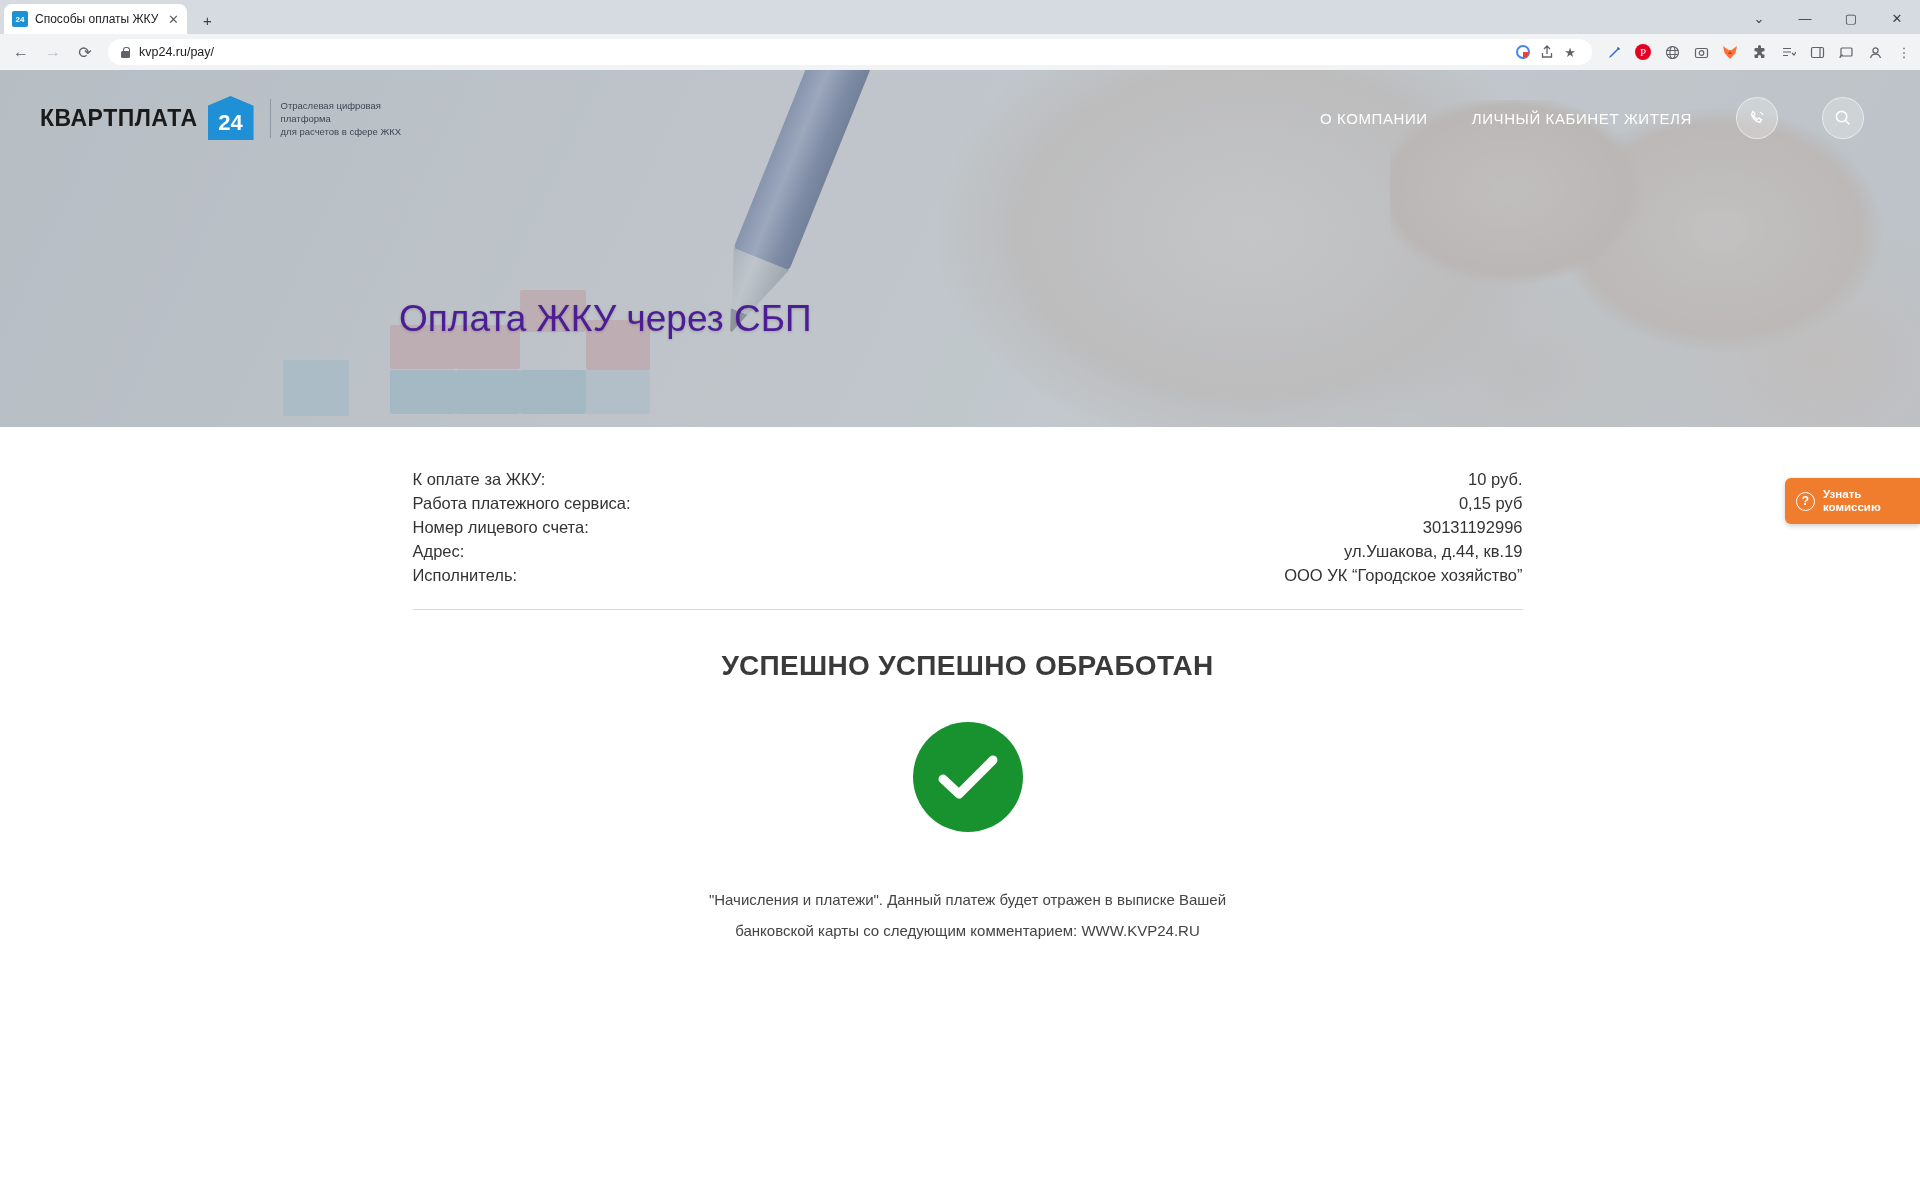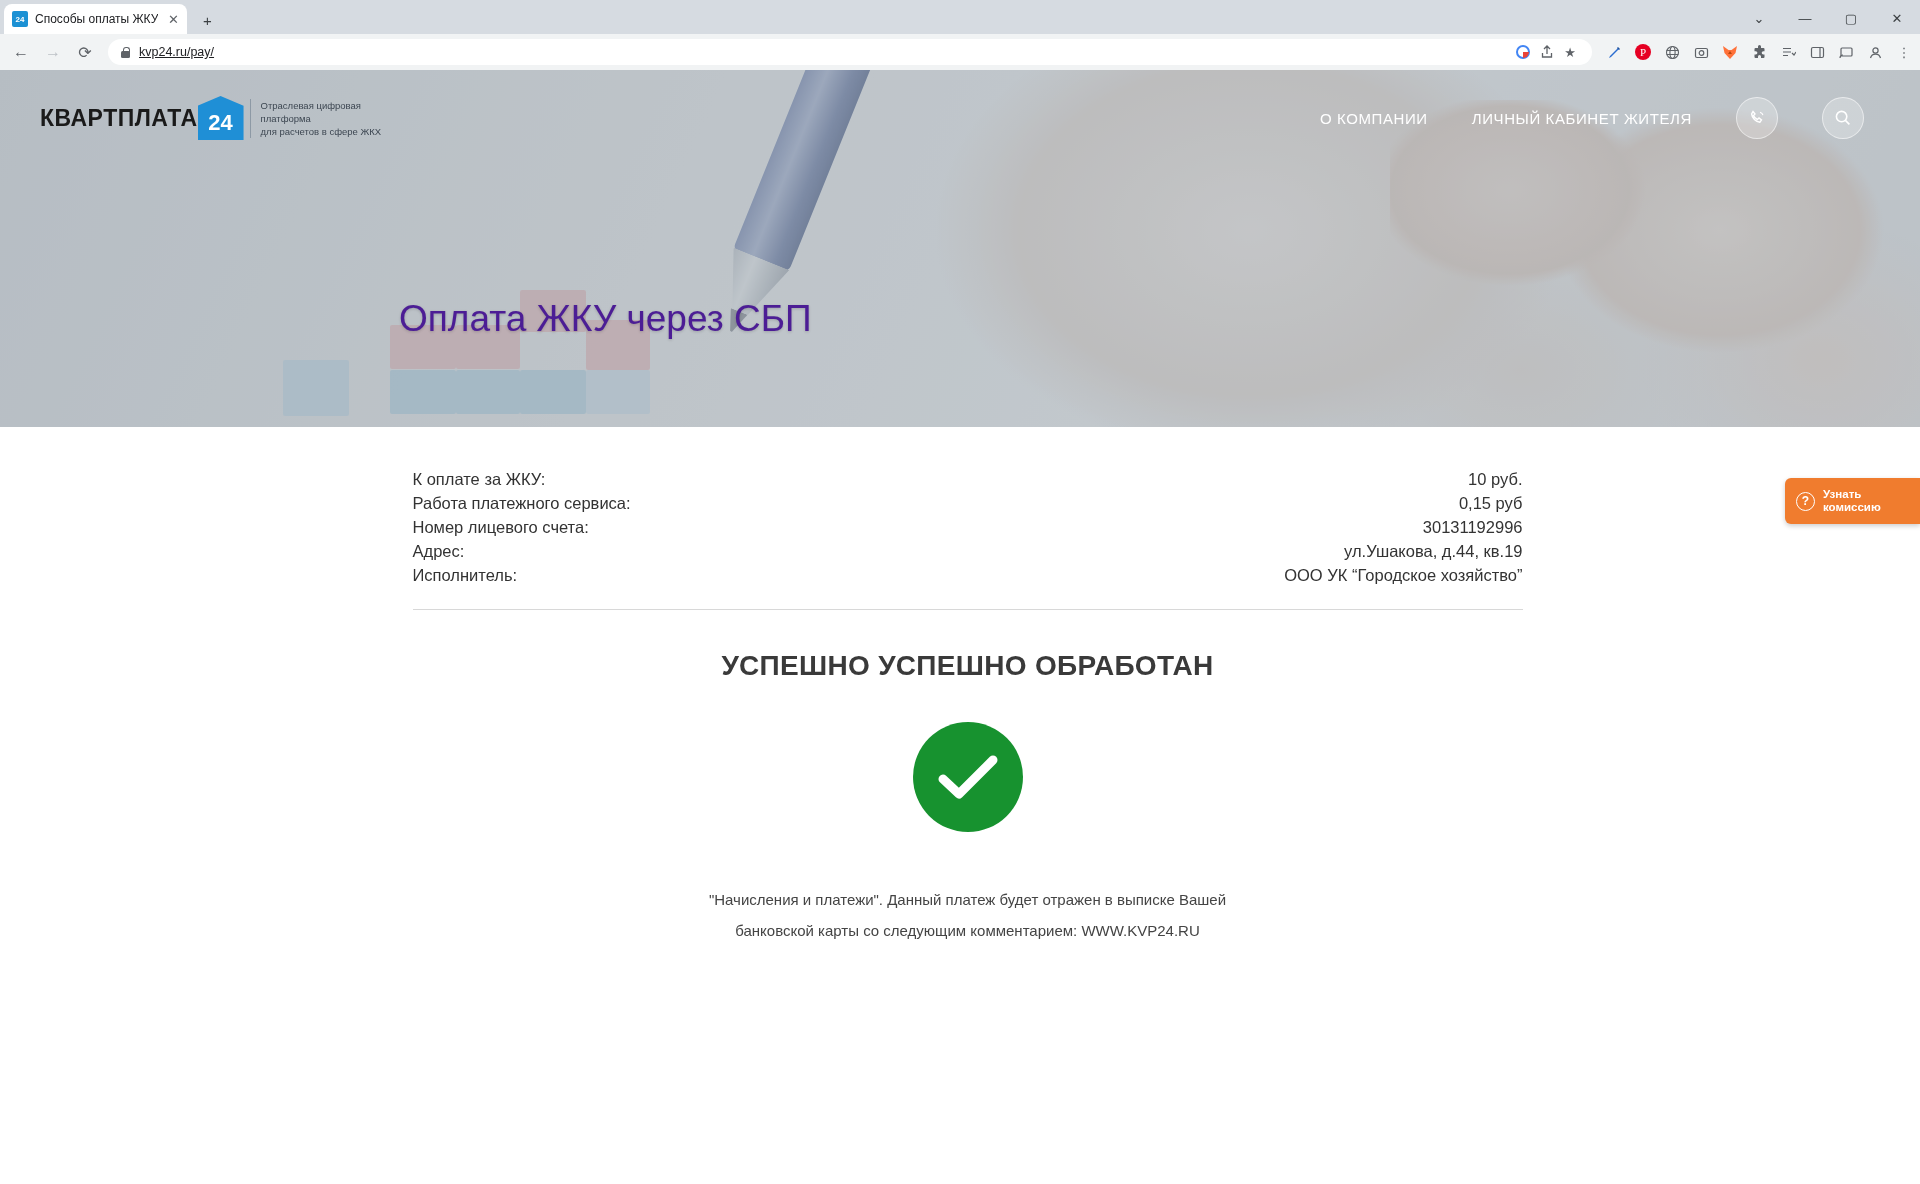--- a/index.html
+++ b/index.html
@@ -105,21 +105,21 @@
     content: ""; position: absolute;
     left: 1px; top: 5px; width: 9px; height: 7px;
     background: #5f6368; border-radius: 1.5px;
   }
   .lock-icon::after {
     content: ""; position: absolute;
     left: 3px; top: 1px; width: 5px; height: 6px;
     border: 1.5px solid #5f6368; border-bottom: none;
     border-radius: 3px 3px 0 0;
   }
-  .omnibox-url { flex: 1; text-decoration: underline; }
+  .omnibox-url { flex: 1; }
   .omni-icons { display: flex; align-items: center; gap: 10px; padding-right: 6px; }
   .omni-ico { font-size: 13px; color: #5f6368; display: flex; align-items: center; }
   .ext-icons { display: flex; align-items: center; gap: 9px; padding-left: 4px; }
   .ext-ico {
     width: 20px; height: 20px;
     display: flex; align-items: center; justify-content: center;
     font-size: 13px; color: #5f6368;
   }
   .ext-ico.pink { color: #e60023; }
   .ext-ico.fox { color: #ff7139; }
@@ -190,21 +190,21 @@
     position: absolute; inset: 0;
     padding: 0 0 0 0;
   }
   .site-header {
     position: relative;
     height: 96px;
     display: flex; align-items: center;
     padding: 0 56px 0 40px;
     z-index: 5;
   }
-  .logo-wrap { display: flex; align-items: center; }
+  .logo-wrap { display: flex; align-items: center; gap: 10px; }
   .logo-text {
     font-size: 23px; font-weight: bold; letter-spacing: .5px;
     color: #1a1a1a;
   }
   .logo-badge {
     width: 46px; height: 44px;
     background: #1f8fd6;
     color: #fff;
     font-size: 22px; font-weight: bold;
     display: flex; align-items: flex-end; justify-content: center;

